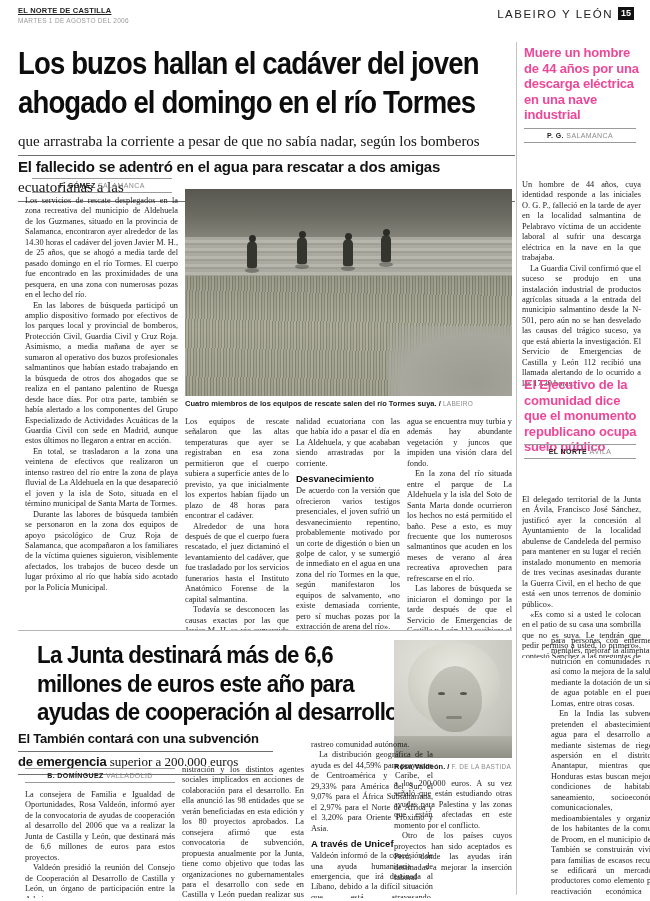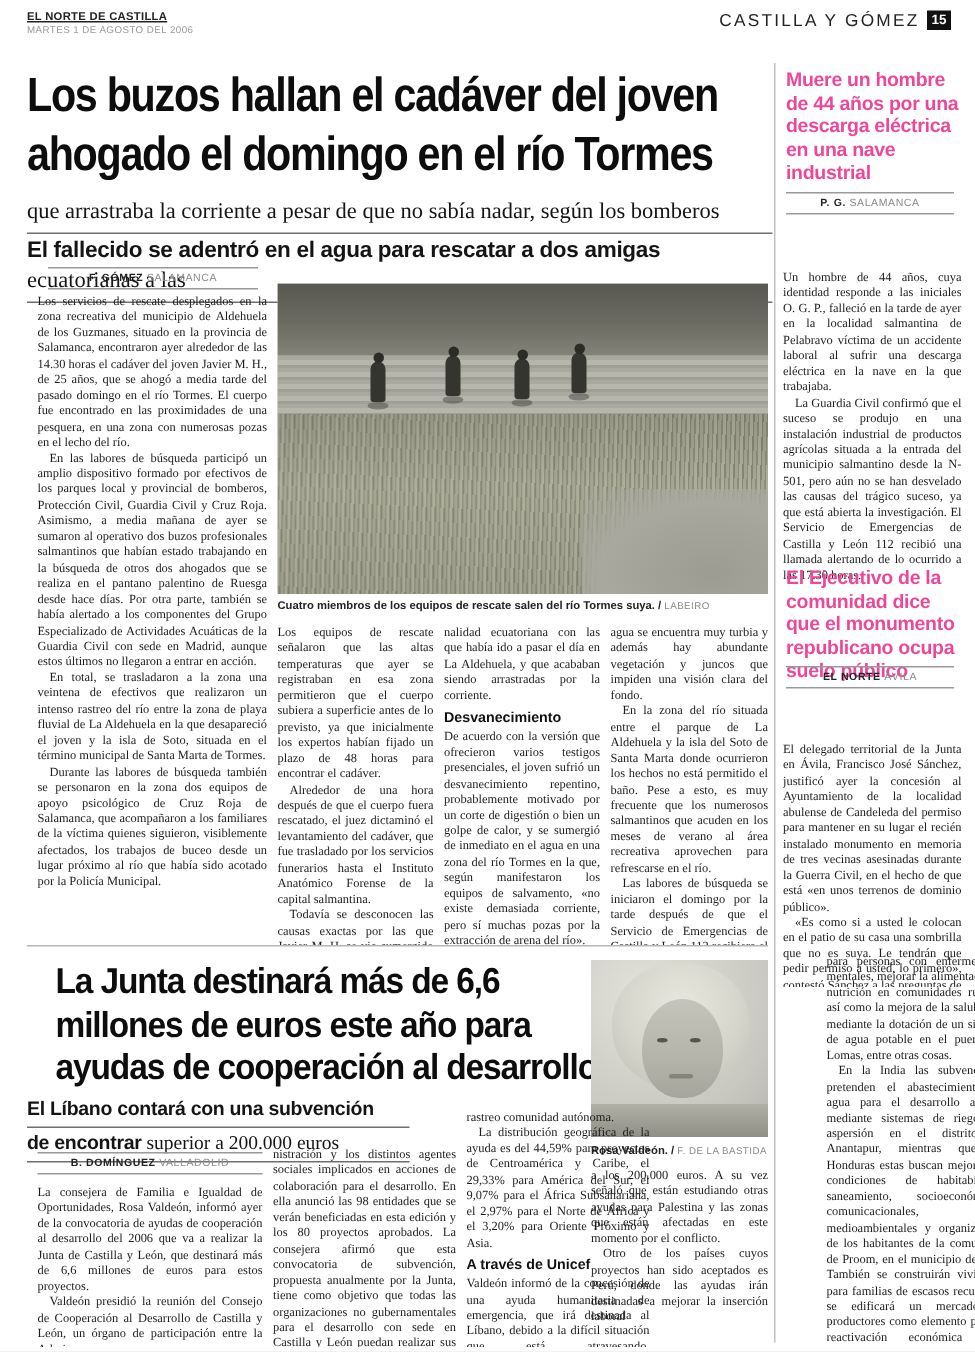--- a/index.html
+++ b/index.html
@@ -77,21 +77,21 @@
 </head>
 <body>
 
 <div id="page">
 
   <div class="mast-left">
     <div class="mast-paper">EL NORTE DE CASTILLA</div>
     <div class="mast-date">MARTES 1 DE AGOSTO DEL 2006</div>
   </div>
   <div class="mast-right">
-    <span class="mast-section">CASTILLA Y GÓMEZ</span>
+    <span class="mast-section">LABEIRO Y LEÓN</span>
     <span class="mast-pagebox">15</span>
   </div>
 
   <div class="vdivider"></div>
 
   <div class="headline">
     <div class="hl-line">Los buzos hallan el cadáver del joven</div>
     <div class="hl-line">ahogado el domingo en el río Tormes</div>
   </div>
 
@@ -171,24 +171,24 @@
   <div class="hrule-bottom"></div>
 
   <div class="headline2">
     <div class="hl-line">La Junta destinará más de 6,6</div>
     <div class="hl-line">millones de euros este año para</div>
     <div class="hl-line">ayudas de cooperación al desarrollo</div>
   </div>
 
   <div class="deck2">
     <div class="deck-line">
-      <span class="deck-bold">El Líbano contará con una subvención</span>
-    </div>
-    <div class="deck-line">
-      <span class="deck-bold">de encontrar</span>
+      <span class="deck-bold">El También contará con una subvención</span>
+    </div>
+    <div class="deck-line">
+      <span class="deck-bold">de emergencia</span>
       <span>superior a 200.000 euros</span>
     </div>
   </div>
 
   <div class="photo-rosa">
     <div class="rosa-bg"></div>
     <div class="rosa-hair"></div>
     <div class="rosa-face"></div>
     <div class="rosa-eye" style="left:44px;"></div>
     <div class="rosa-eye" style="left:66px;"></div>

